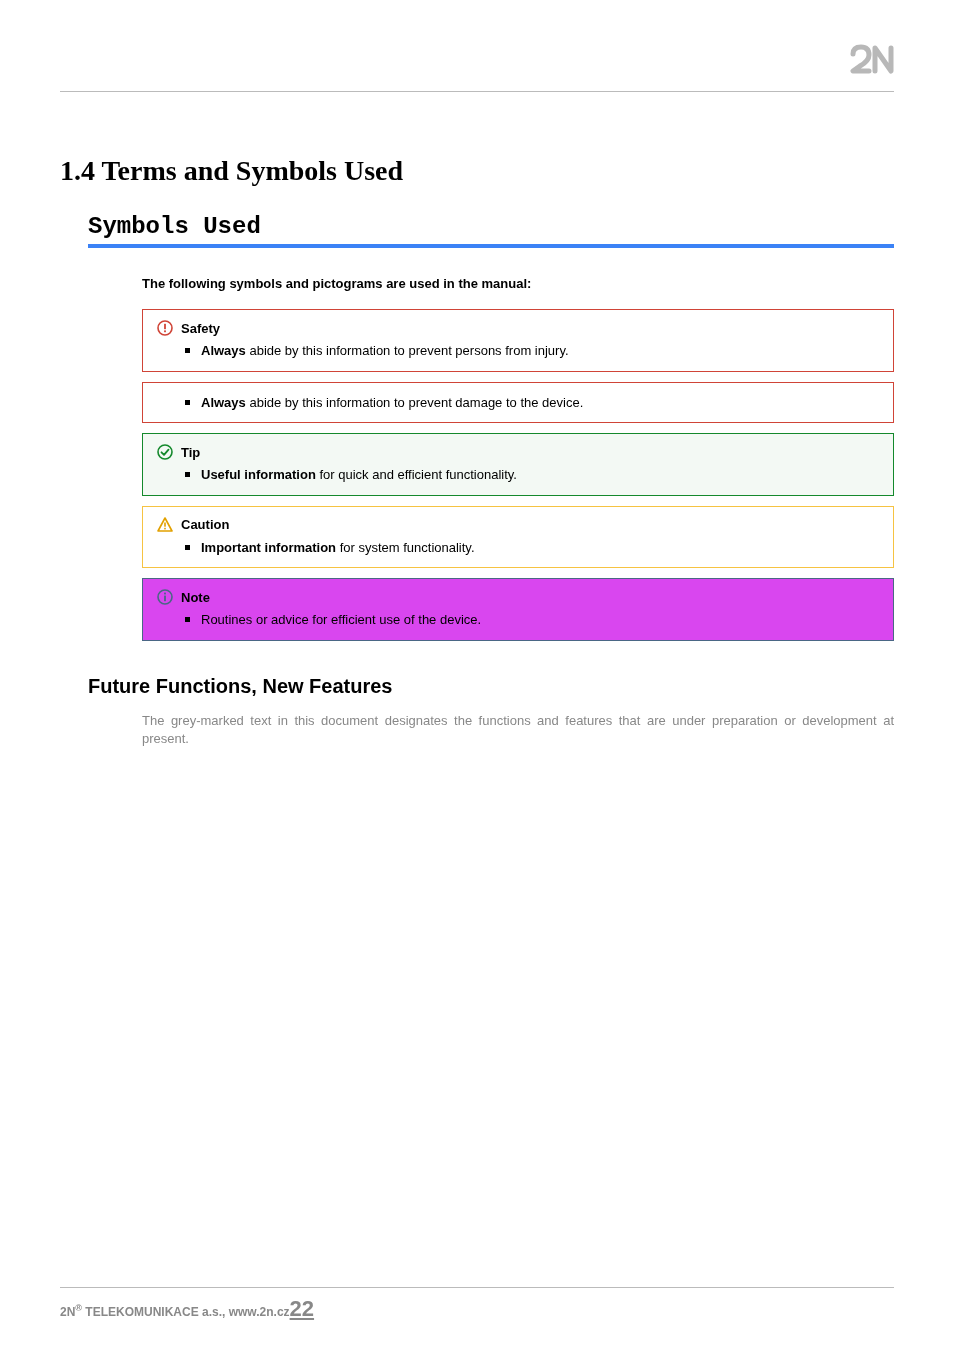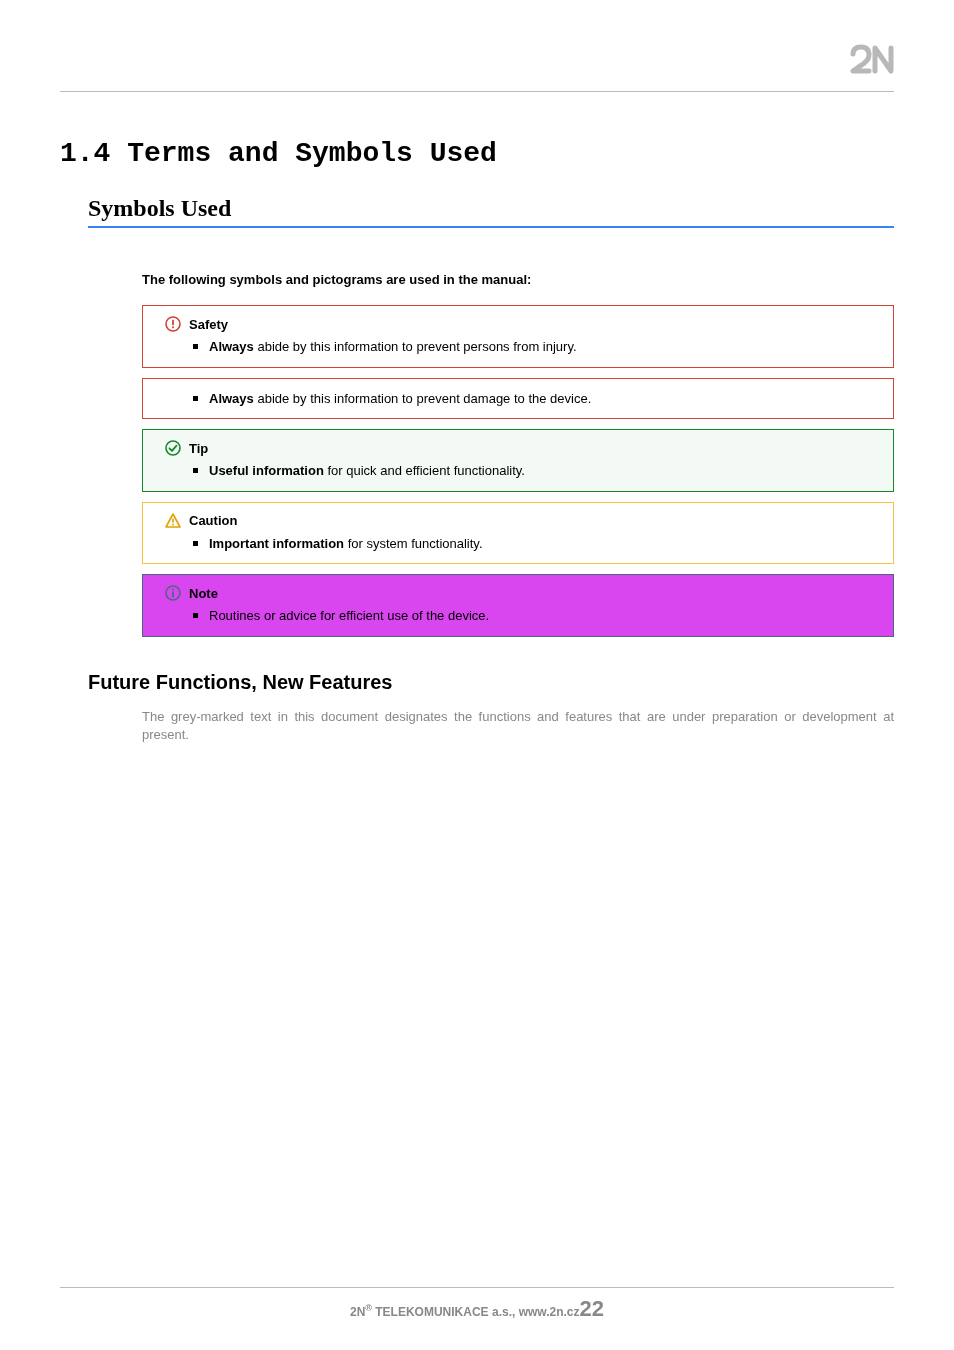--- a/index.html
+++ b/index.html
@@ -21,46 +21,46 @@
   }
   .logo {
     position: absolute;
     right: 0;
     top: 14px;
     width: 44px;
     height: 34px;
   }
   .logo svg { width: 100%; height: 100%; }
   h1.section-title {
-    font-family: Liberation Mono, monospace;
+    font-family: Liberation Serif, serif;
     font-weight: bold;
     font-size: 28px;
     color: #000;
-    margin-top: 46px;
+    margin-top: 63px;
     margin-bottom: 26px;
   }
   .sub-wrap { padding-left: 28px; }
   h2.sub-title {
-    font-family: Liberation Serif, serif;
+    font-family: Liberation Mono, monospace;
     font-weight: bold;
     font-size: 24px;
     color: #000;
-    border-bottom: 2px solid #3b82f6;
+    border-bottom: 4px solid #3b82f6;
     padding-bottom: 4px;
-    margin-bottom: 44px;
+    margin-bottom: 28px;
   }
   .content-indent { padding-left: 54px; }
   .intro {
     font-weight: bold;
     color: #000;
     margin-bottom: 18px;
   }
   .callout {
     border: 1px solid;
-    padding: 10px 14px 10px 22px;
+    padding: 10px 14px 10px 14px;
     margin-bottom: 10px;
     background: #fff;
   }
   .callout .hd {
     display: flex;
     align-items: center;
     gap: 8px;
     margin-bottom: 5px;
   }
   .callout .hd .ic {
@@ -111,32 +111,33 @@
     text-align: justify;
   }
   .footer {
     position: absolute;
     left: 60px;
     right: 60px;
     bottom: 28px;
     border-top: 1px solid #bbb;
     padding-top: 8px;
     display: flex;
-    justify-content: center;
+    justify-content: flex-start;
     align-items: baseline;
     color: #888;
     font-size: 12px;
   }
   .footer .left { font-weight: bold; }
   .footer .left sup { font-size: 9px; }
   .footer .page-no {
     font-family: Arial, Helvetica, sans-serif;
     font-size: 22px;
     font-weight: bold;
     color: #888;
+    text-decoration: underline;
   }
 </style>
 </head>
 <body>
 
 <div class="page">
   <div class="top-rule-wrap">
     <div class="logo" aria-label="2N">
       <svg viewBox="0 0 44 34">
         <g fill="none" stroke="#b8b8b8" stroke-width="5" stroke-linecap="round" stroke-linejoin="round">

